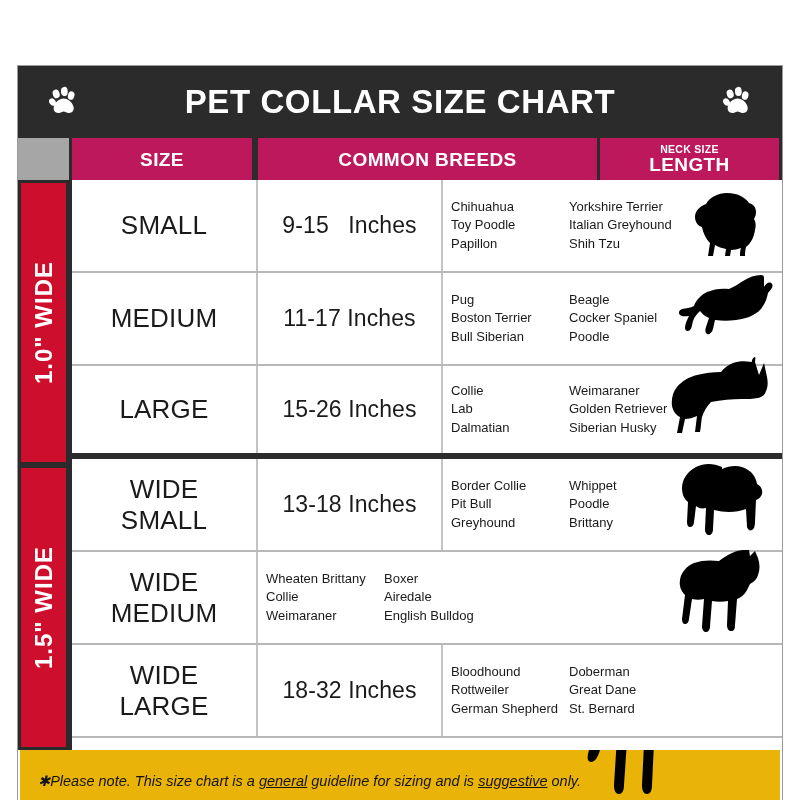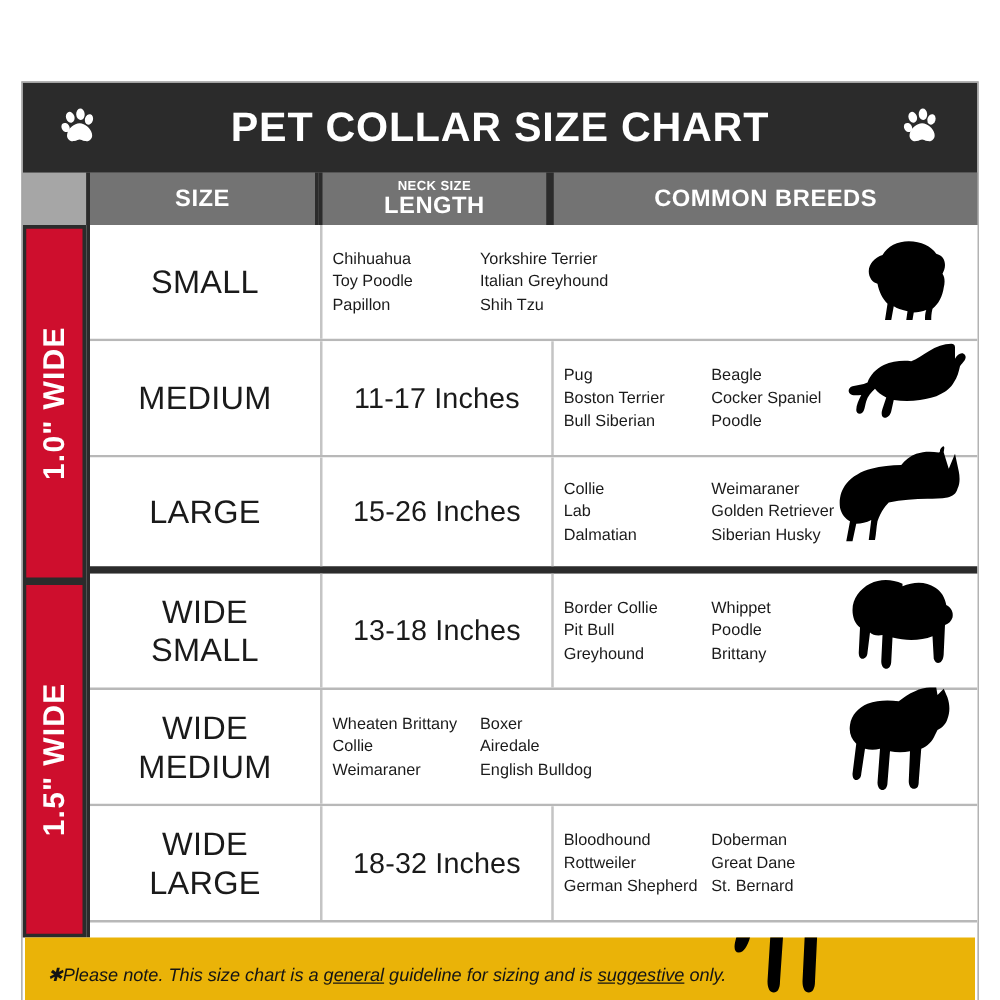--- a/index.html
+++ b/index.html
@@ -56,21 +56,21 @@
     display: flex;
     height: 42px;
     background: #2b2b2b;
   }
   .head-corner {
     width: 51px;
     flex: 0 0 51px;
     background: #a6a6a6;
   }
   .head-cell {
-    background: #737373;
+    background: #be185d;
     color: #ffffff;
     display: flex;
     flex-direction: column;
     align-items: center;
     justify-content: center;
     font-weight: 700;
     border-left: 3px solid #2b2b2b;
     border-right: 3px solid #2b2b2b;
     text-align: right;
   }
@@ -238,46 +238,47 @@
         </g>
       </svg>
     </span>
   </div>
 
   <div class="head-row">
     <div class="head-corner"></div>
     <div class="head-cell size">
       <span class="head-main">SIZE</span>
     </div>
+    <div class="head-cell breeds">
+      <span class="head-main">COMMON BREEDS</span>
+    </div>
     <div class="head-cell length">
       <span class="head-small">NECK SIZE</span>
       <span class="head-main">LENGTH</span>
     </div>
-    <div class="head-cell breeds">
-      <span class="head-main">COMMON BREEDS</span>
-    </div>
   </div>
 
   <div class="body-area">
 
     <div class="rail-col">
       <div class="rail rail-1">
         <span>1.0" WIDE</span>
       </div>
       <div class="rail rail-2">
         <span>1.5" WIDE</span>
       </div>
     </div>
 
     <div class="rows-col">
 
       <div class="row">
         <div class="cell-size">
           <span>SMALL</span>
         </div>
+        <div class="cell-length">9-15   Inches</div>
         <div class="cell-breeds">
           <div class="breed-col c1" style="white-space:pre-line">Chihuahua
 Toy Poodle
 Papillon</div>
           <div class="breed-col c2" style="white-space:pre-line">Yorkshire Terrier
 Italian Greyhound
 Shih Tzu</div>
           <div class="dog-slot">
             <svg viewBox="0 0 120 93" aria-hidden="true">
                 <g fill="#000000">

